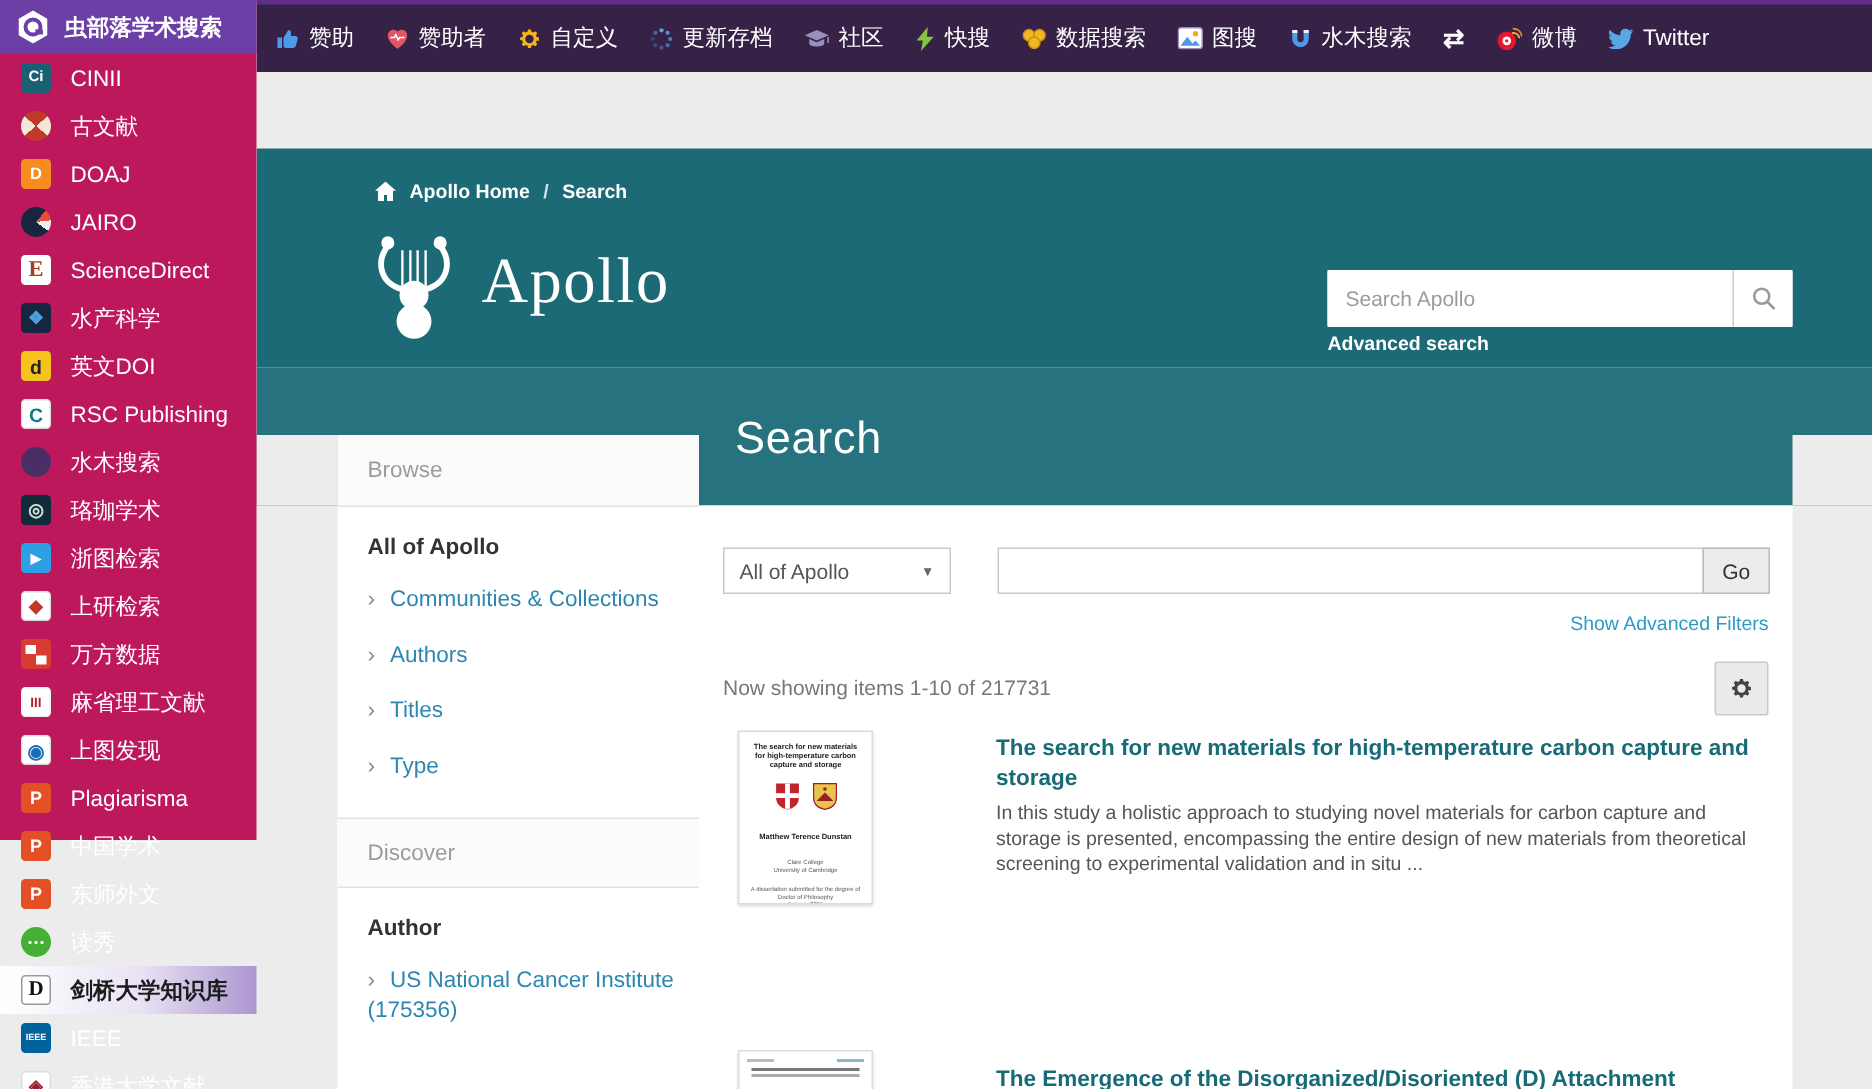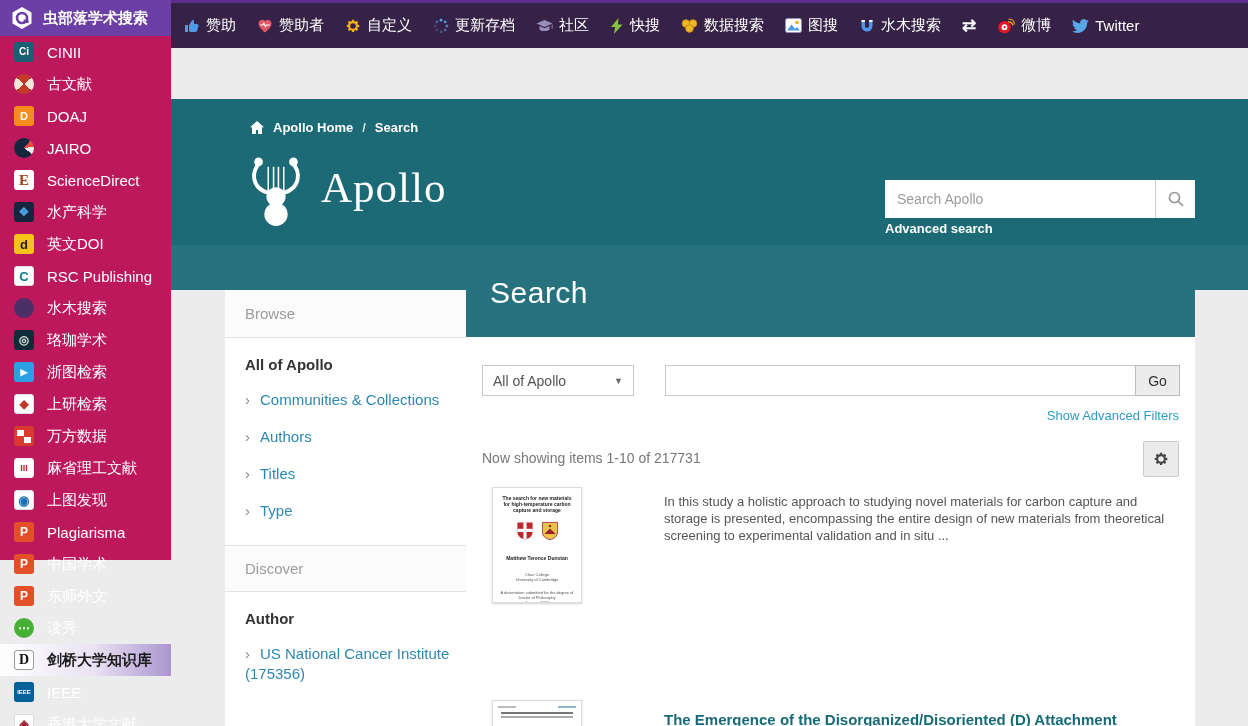--- a/index.html
+++ b/index.html
@@ -474,20 +474,21 @@
             <div>Clare College</div>
             <div>University of Cambridge</div>
           </div>
           <div class="c-footer">
             <div>A dissertation submitted for the degree of</div>
             <div>Doctor of Philosophy</div>
             <div>January 2015</div>
           </div>
         </div>
         <div class="r-text">
+          <a href="#" class="r-title">The search for new materials for high-temperature carbon capture and storage</a>
           <div class="r-abstract">In this study a holistic approach to studying novel materials for carbon capture and storage is presented, encompassing the entire design of new materials from theoretical screening to experimental validation and in situ ...</div>
         </div>
       </div>
 
       <div class="result r2">
         <div class="thumb thumb2">
           <div class="t2-row">
               <span></span>
               <span></span>
             </div>

